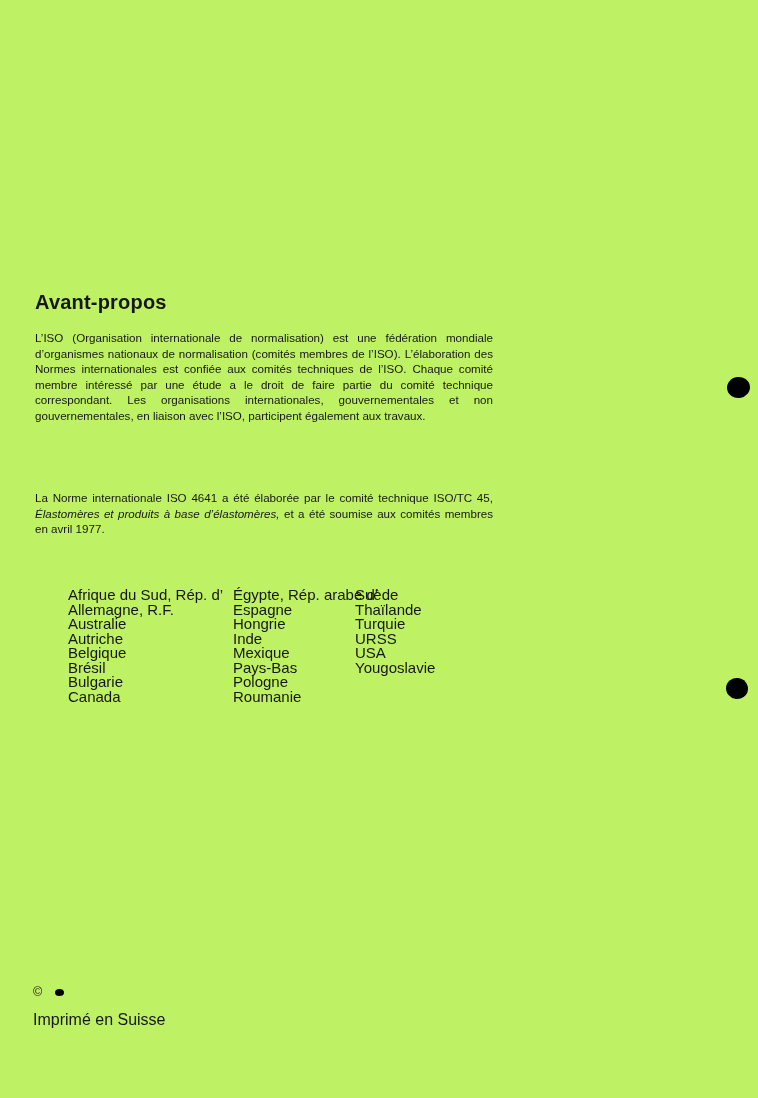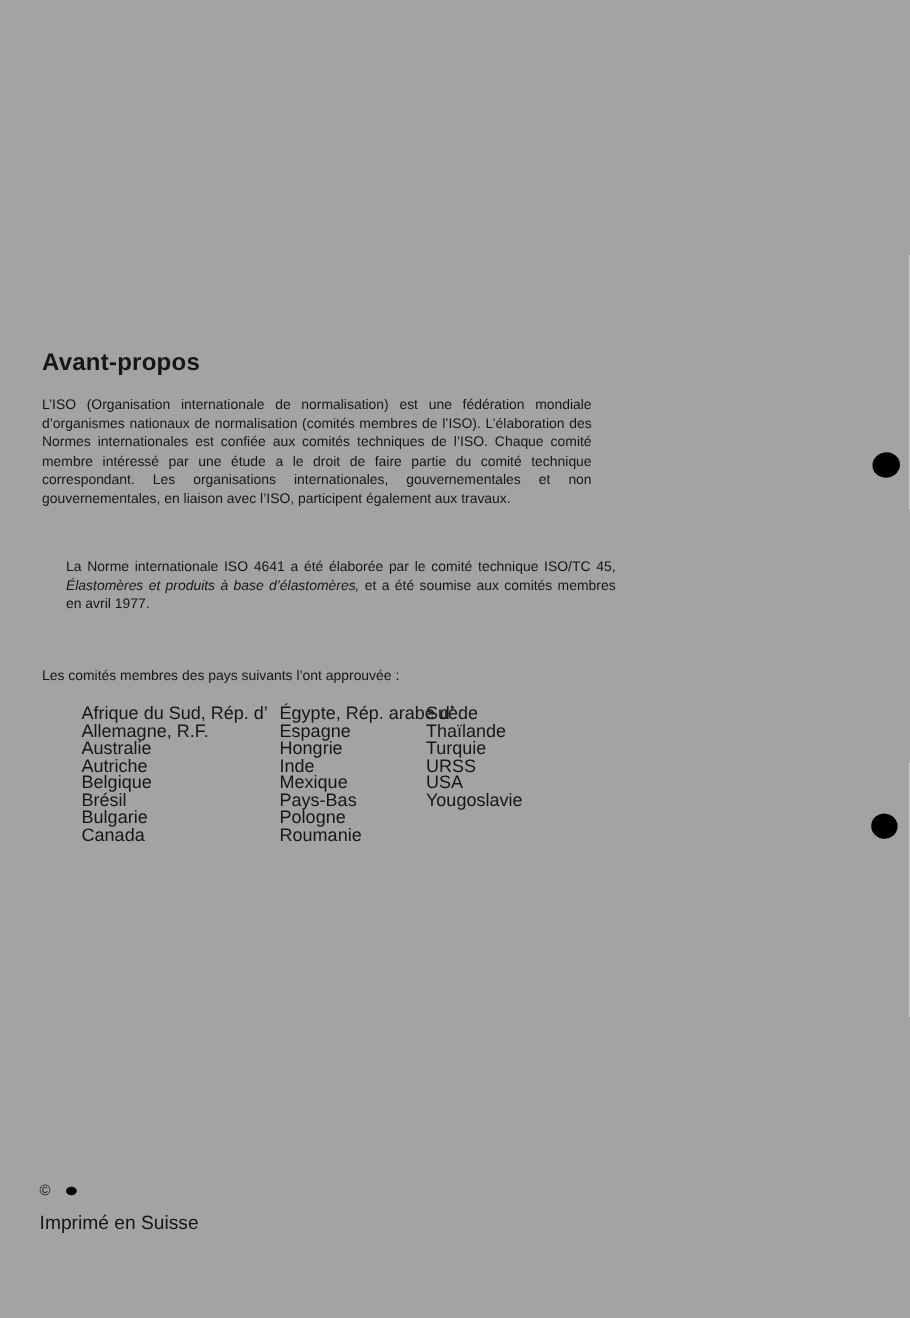--- a/index.html
+++ b/index.html
@@ -4,21 +4,21 @@
 <style>
   html, body {
     margin: 0;
     padding: 0;
     background: #e8e8e8;
   }
   .page {
     position: relative;
     width: 758px;
     height: 1098px;
-    background: #a3a3a3;
+    background: #bef264;
     font-family: "Liberation Sans", sans-serif;
     color: #161616;
     overflow: hidden;
   }
   .doc-title {
     position: absolute;
     left: 35px;
     top: 291px;
     margin: 0;
     font-size: 20px;
@@ -29,21 +29,21 @@
     position: absolute;
     left: 35px;
     width: 458px;
     margin: 0;
     font-size: 11.6px;
     line-height: 15.6px;
     text-align: justify;
   }
   .p1 { top: 330px; }
   .p2 { top: 437px; }
-  .p3 { top: 465px; margin-left: 20px; }
+  .p3 { top: 490px; }
   .p4 { top: 556px; text-align: left; width: 500px; }
   .p5 { top: 722px; text-align: left; width: 500px; }
   .italic { font-style: italic; }
   .countries {
     position: absolute;
     top: 588px;
     left: 0;
     width: 758px;
   }
   .country-col {
@@ -100,21 +100,20 @@
 
 <div class="page">
 
   <h1 class="doc-title">Avant-propos</h1>
 
   <p class="para p1">L’ISO (Organisation internationale de normalisation) est une fédération mondiale d’organismes nationaux de normalisation (comités membres de l’ISO). L’élaboration des Normes internationales est confiée aux comités techniques de l’ISO. Chaque comité membre intéressé par une étude a le droit de faire partie du comité technique correspondant. Les organisations internationales, gouvernementales et non gouvernementales, en liaison avec l’ISO, participent également aux travaux.</p>
 
 
   <p class="para p3"><span>La Norme internationale ISO 4641 a été élaborée par le comité technique ISO/TC 45, </span><span class="italic">Élastomères et produits à base d’élastomères,</span><span> et a été soumise aux comités membres en avril 1977.</span></p>
 
-  <p class="para p4">Les comités membres des pays suivants l’ont approuvée :</p>
 
   <div class="countries">
     <div class="country-col col-1">
         <div>Afrique du Sud, Rép. d’</div>
         <div>Allemagne, R.F.</div>
         <div>Australie</div>
         <div>Autriche</div>
         <div>Belgique</div>
         <div>Brésil</div>
         <div>Bulgarie</div>

